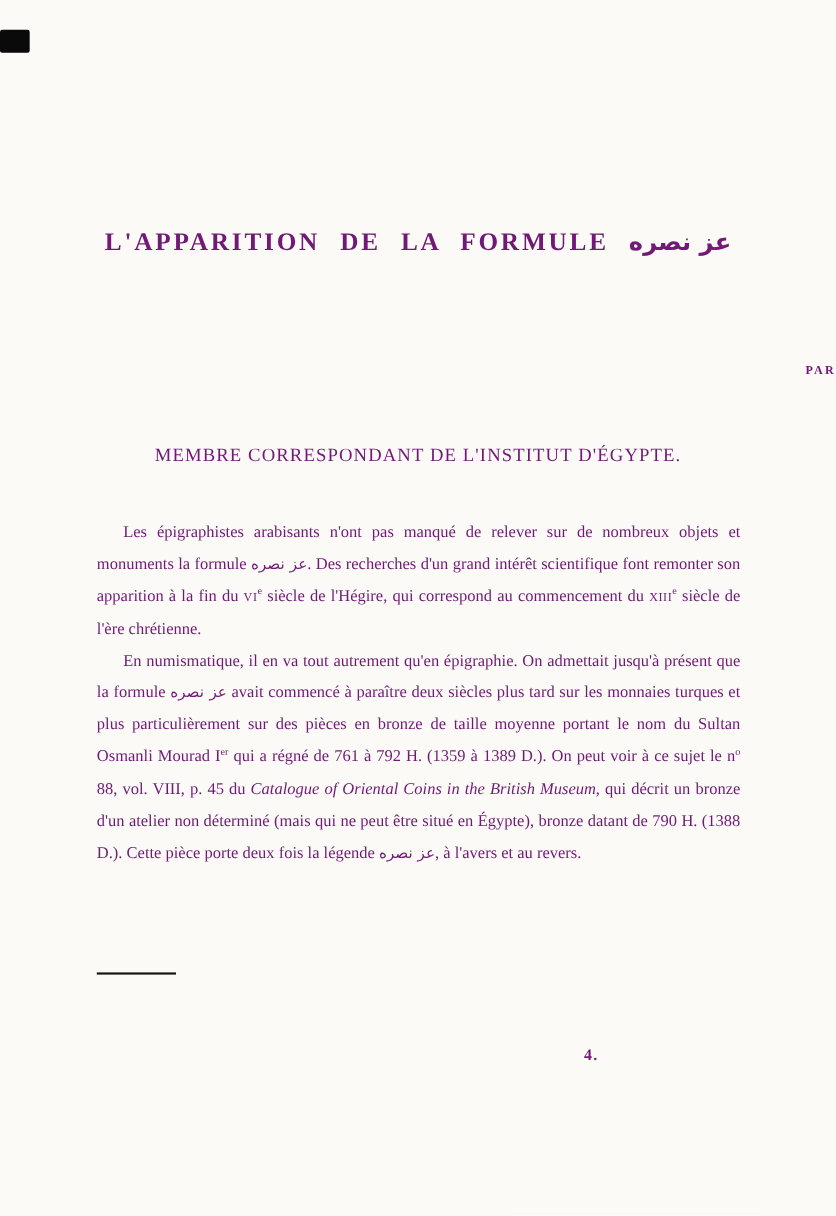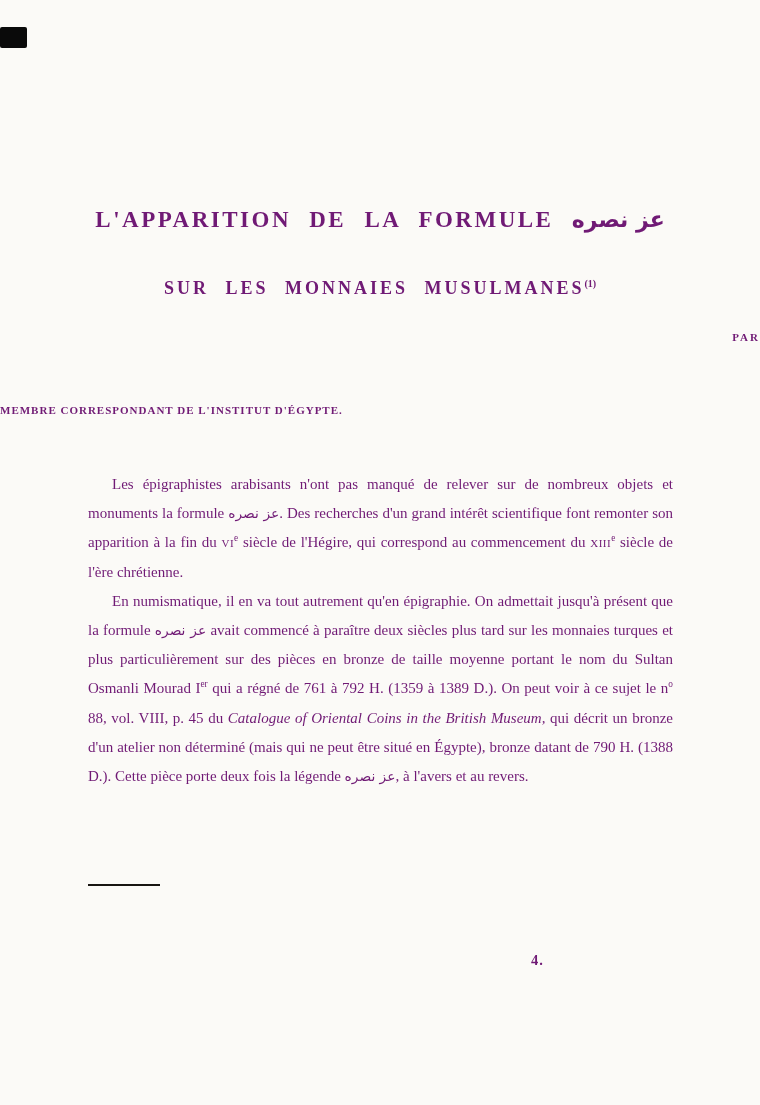--- a/index.html
+++ b/index.html
@@ -81,23 +81,23 @@
     font-size: 15px;
     font-weight: 700;
     letter-spacing: 2px;
     word-spacing: 4px;
   }
   .affiliation {
     position: absolute;
     top: 404px;
     left: 0;
     right: 0;
-    text-align: left;
-    font-size: 11px;
-    font-weight: 700;
+    text-align: center;
+    font-size: 17px;
+    font-weight: 400;
     letter-spacing: 1px;
   }
   .body-col {
     position: absolute;
     top: 470px;
     left: 88px;
     width: 585px;
     font-size: 15px;
     line-height: 29.2px;
     text-align: justify;
@@ -150,23 +150,20 @@
 
 <div class="page">
 
   <div class="scan-artifact"></div>
 
   <h1 class="title">
     <span>L'APPARITION DE LA FORMULE</span>
     <span class="arabic">عز نصره</span>
   </h1>
 
-  <h2 class="subtitle">
-    <span>SUR LES MONNAIES MUSULMANES</span><span class="fnref">(1)</span>
-  </h2>
 
   <div class="par-label">PAR</div>
 
 
   <div class="affiliation">MEMBRE CORRESPONDANT DE L'INSTITUT D'ÉGYPTE.</div>
 
   <div class="body-col">
     <p class="paragraph"><span>Les épigraphistes arabisants n'ont pas manqué de relever sur de nombreux objets et monuments la formule </span><span class="seg-ar">عز نصره</span><span>. Des recherches d'un grand intérêt scientifique font remonter son apparition à la fin du </span><span class="seg-sc">vi</span><span class="seg-sup">e</span><span> siècle de l'Hégire, qui correspond au commencement du </span><span class="seg-sc">xiii</span><span class="seg-sup">e</span><span> siècle de l'ère chrétienne.</span></p>
     <p class="paragraph"><span>En numismatique, il en va tout autrement qu'en épigraphie. On admettait jusqu'à présent que la formule </span><span class="seg-ar">عز نصره</span><span> avait commencé à paraître deux siècles plus tard sur les monnaies turques et plus particulièrement sur des pièces en bronze de taille moyenne portant le nom du Sultan Osmanli Mourad I</span><span class="seg-sup">er</span><span> qui a régné de 761 à 792 H. (1359 à 1389 D.). On peut voir à ce sujet le n</span><span class="seg-sup">o</span><span> 88, vol. VIII, p. 45 du </span><span class="seg-i">Catalogue of Oriental Coins in the British Museum,</span><span> qui décrit un bronze d'un atelier non déterminé (mais qui ne peut être situé en Égypte), bronze datant de 790 H. (1388 D.). Cette pièce porte deux fois la légende </span><span class="seg-ar">عز نصره</span><span>, à l'avers et au revers.</span></p>
   </div>

